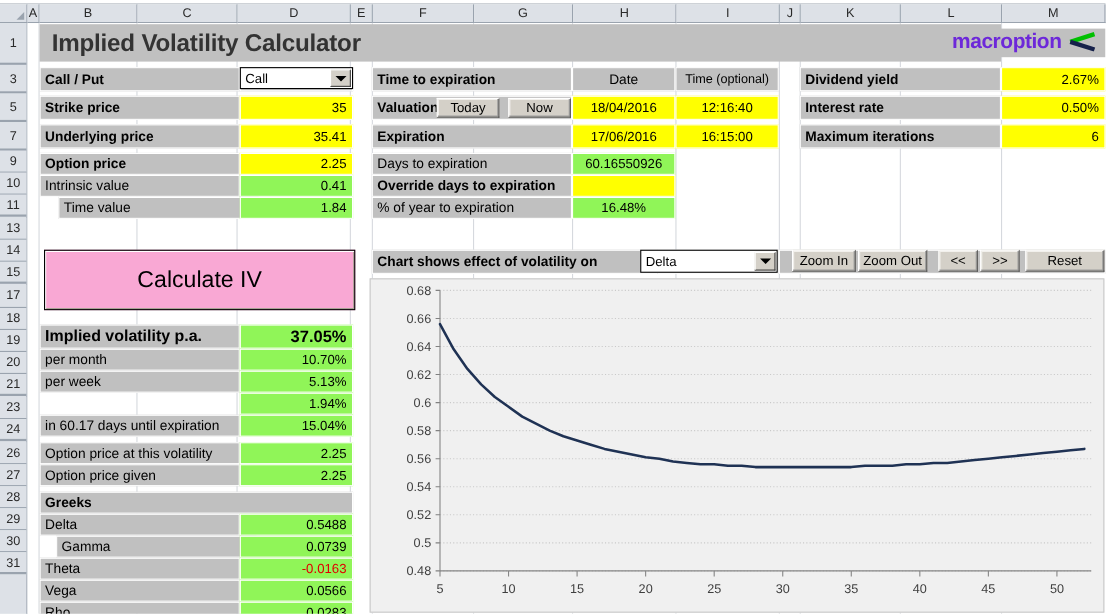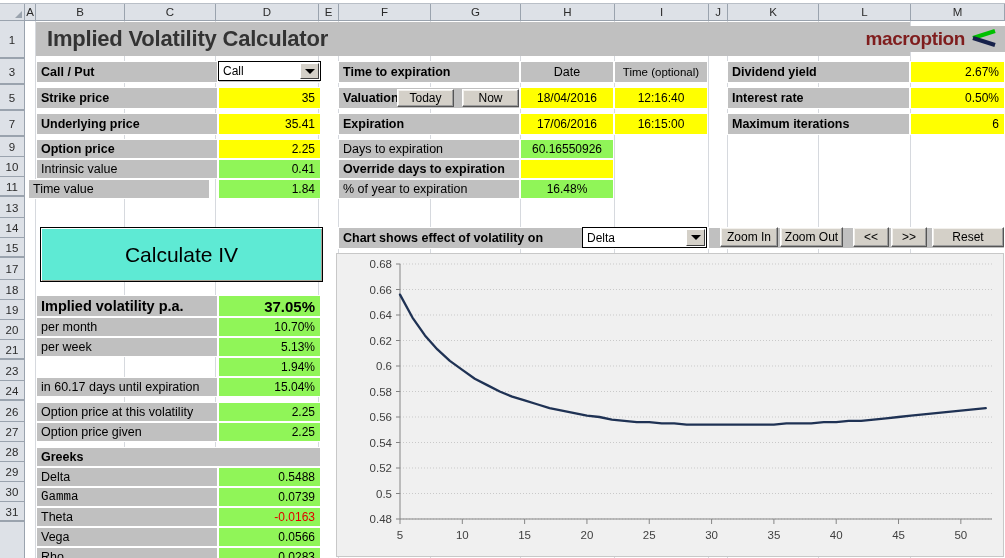--- a/index.html
+++ b/index.html
@@ -84,21 +84,21 @@
     background:#c0c0c0;
     font-size:22px;font-weight:bold;color:#333333;
     display:flex;align-items:center;padding-left:11px;box-sizing:border-box;
     letter-spacing:-0.2px;
   }
   .logo{
     position:absolute;left:825px;top:26px;width:180px;height:26px;
     background:#c0c0c0;display:flex;align-items:center;justify-content:flex-end;
     padding-right:8px;box-sizing:border-box;
   }
-  .logo .word{font-size:19px;font-weight:bold;color:#7f1d1d;letter-spacing:-0.4px;}
+  .logo .word{font-size:19px;font-weight:bold;color:#6d28d9;letter-spacing:-0.4px;}
   .logo .mark{margin-left:6px;display:block;}
 
   
   .ddl{
     position:absolute;box-sizing:border-box;
     background:#ffffff;border:1px solid #000000;
     display:flex;align-items:center;
     font-size:12px;padding-left:4px;
   }
   .ddl .arrowbox{
@@ -117,21 +117,21 @@
   .btn{
     position:absolute;box-sizing:border-box;
     background:#d4d0c8;
     border:1px solid #ffffff;
     border-right-color:#555555;border-bottom-color:#555555;
     box-shadow:inset -1px -1px 0 #9d9d9d, inset 1px 1px 0 #f2f0ec;
     display:flex;align-items:center;justify-content:center;
     font-size:12px;color:#000;
   }
   .btn.calc{
-    background:#5eead4;
+    background:#f9a8d4;
     border:1px solid #000000;
     box-shadow:inset 1px 1px 0 #ffffff, inset -1px -1px 0 #a9a395;
     font-size:21px;
   }
 
   
   .chkrow{
     position:absolute;background:#c0c0c0;border:1px solid #ffffff;
     box-sizing:border-box;display:flex;align-items:center;padding-left:8px;
     font-size:12.5px;
@@ -238,21 +238,21 @@
 
     <div class="cell lbl bold" style="left:11px;top:92px;width:182px;height:22px;">Underlying price</div>
     <div class="cell val yellow" style="left:193px;top:92px;width:103px;height:22px;">35.41</div>
 
     <div class="cell lbl bold" style="left:11px;top:118px;width:182px;height:20px;">Option price</div>
     <div class="cell val yellow" style="left:193px;top:118px;width:103px;height:20px;">2.25</div>
 
     <div class="cell lbl plain" style="left:11px;top:138px;width:182px;height:20px;">Intrinsic value</div>
     <div class="cell val green" style="left:193px;top:138px;width:103px;height:20px;">0.41</div>
 
-    <div class="cell lbl plain" style="left:3px;top:158px;width:182px;height:20px;">Time value</div>
+    <div class="cell lbl plain" style="left:28px;top:158px;width:182px;height:20px;">Time value</div>
     <div class="cell val green" style="left:193px;top:158px;width:103px;height:20px;padding-left:15px;">1.84</div>
 
     <div class="btn calc" style="left:15px;top:206px;width:283px;height:55px;">Calculate IV</div>
 
     <div class="cell lbl bold" style="left:11px;top:274px;width:182px;height:22px;font-size:14.5px;">
       <span>Implied volatility p.a.</span>
     </div>
     <div class="cell val green big" style="left:193px;top:274px;width:103px;height:22px;">37.05%</div>
 
     <div class="cell lbl plain" style="left:11px;top:296px;width:182px;height:20px;">per month</div>
@@ -271,21 +271,21 @@
     <div class="cell val green" style="left:193px;top:381px;width:103px;height:20px;">2.25</div>
 
     <div class="cell lbl plain" style="left:11px;top:401px;width:182px;height:20px;">Option price given</div>
     <div class="cell val green" style="left:193px;top:401px;width:103px;height:20px;">2.25</div>
 
     <div class="cell lbl bold" style="left:11px;top:426px;width:285px;height:20px;">Greeks</div>
 
     <div class="cell lbl plain" style="left:11px;top:446px;width:182px;height:20px;">Delta</div>
     <div class="cell val green" style="left:193px;top:446px;width:103px;height:20px;">0.5488</div>
 
-    <div class="cell lbl plain" style="left:11px;top:466px;width:182px;height:20px;font-family:Liberation Mono, monospace;">Gamma</div>
+    <div class="cell lbl plain" style="left:26px;top:466px;width:182px;height:20px;">Gamma</div>
     <div class="cell val green" style="left:193px;top:466px;width:103px;height:20px;">0.0739</div>
 
     <div class="cell lbl plain" style="left:11px;top:486px;width:182px;height:20px;">Theta</div>
     <div class="cell val green neg" style="left:193px;top:486px;width:103px;height:20px;">-0.0163</div>
 
     <div class="cell lbl plain" style="left:11px;top:506px;width:182px;height:20px;">Vega</div>
     <div class="cell val green" style="left:193px;top:506px;width:103px;height:20px;">0.0566</div>
 
     <div class="cell lbl plain" style="left:11px;top:526px;width:182px;height:20px;">Rho</div>
     <div class="cell val green" style="left:193px;top:526px;width:103px;height:20px;">0.0283</div>

